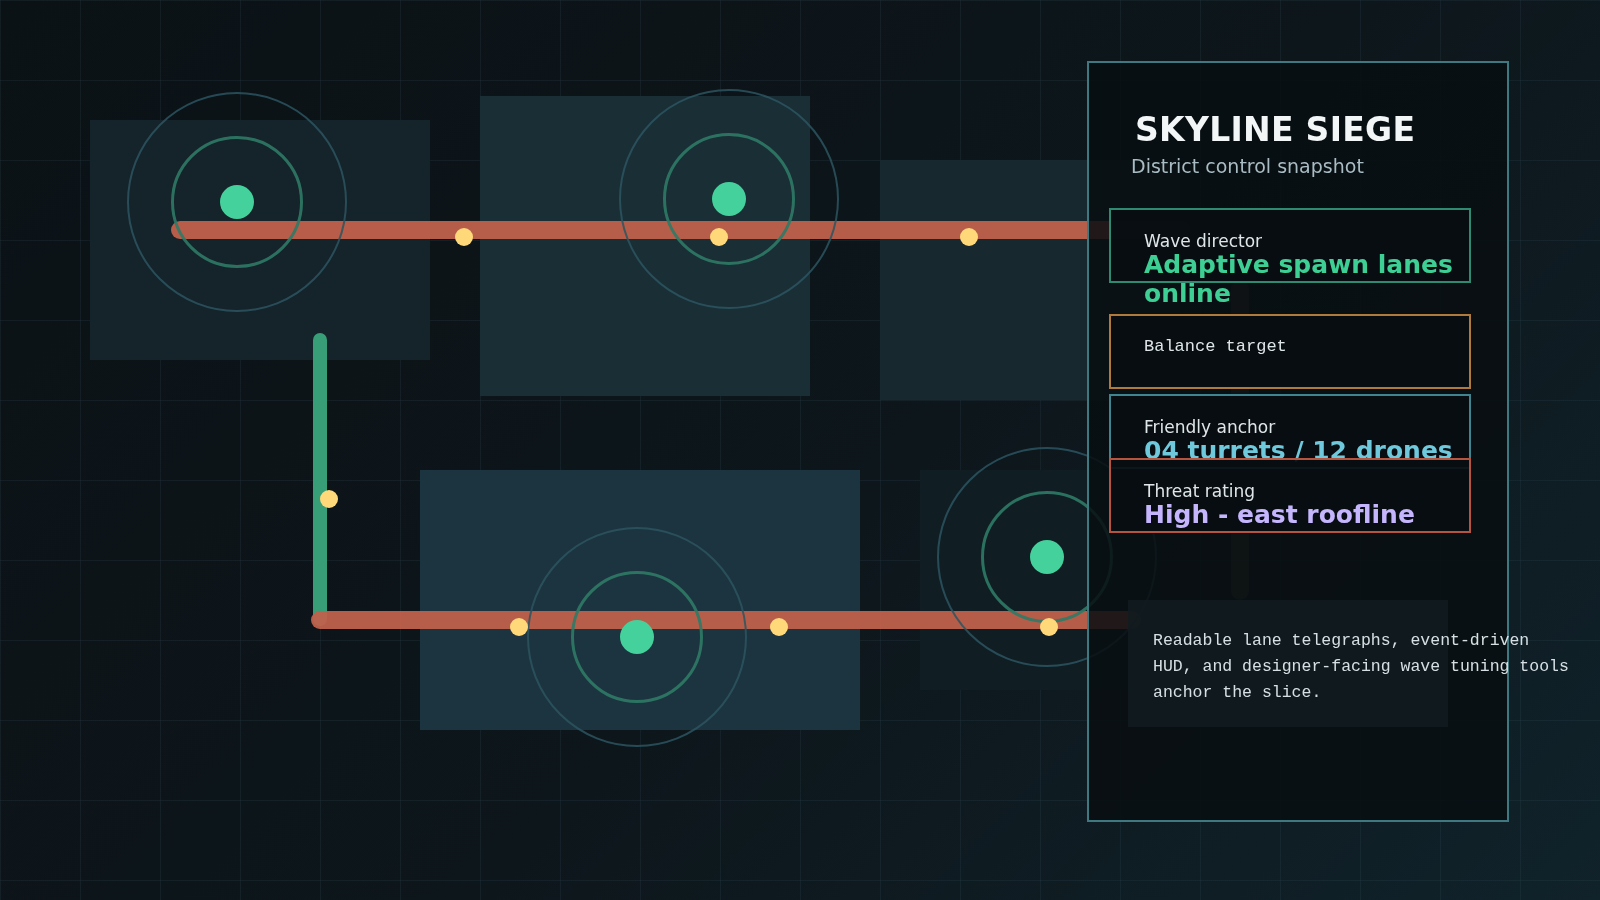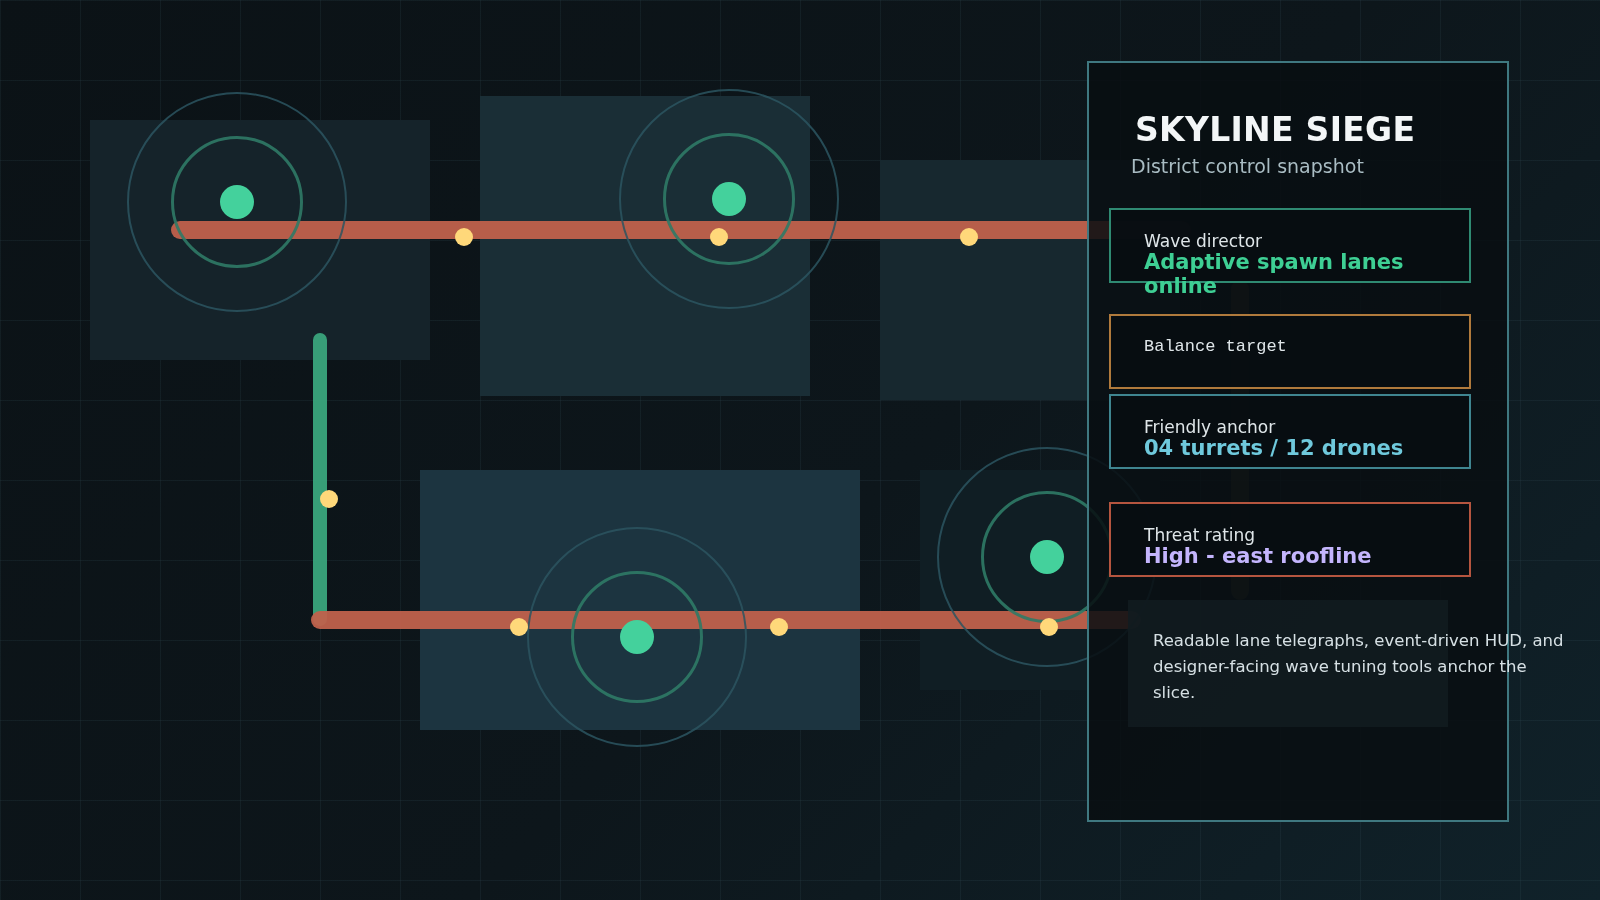--- a/index.html
+++ b/index.html
@@ -35,29 +35,29 @@
     font-size: 19px; color: #a9bcc3;
   }
   .card {
     position: absolute; left: 1109px; width: 362px; height: 75px;
     box-sizing: border-box; border: 2px solid; background: rgba(8,13,17,0.92);
   }
   .card-label {
     position: absolute; left: 33px; top: 21px; font-size: 17px; color: #dfe6e9;
   }
   .card-value {
-    position: absolute; left: 33px; top: 40px; font-size: 21px; font-weight: bold;
+    position: absolute; left: 33px; top: 40px; font-size: 25px; font-weight: bold;
   }
   .caption-box {
     position: absolute; left: 1128px; top: 600px; width: 320px; height: 127px;
     background: rgba(17,27,32,0.88);
   }
   .caption {
     position: absolute; left: 1153px; top: 628px; width: 420px;
-    font-size: 16.5px; line-height: 26px; color: #d6e0e4;
+    font-size: 16.5px; line-height: 26px; color: #d6e0e4; font-family: Liberation Mono, monospace;
   }
 </style>
 </head>
 <body>
 
 <div class="grid"></div>
 
 <div id="map">
     <div class="block" style="left: 90px; top: 120px; width: 340px; height: 240px; background: rgb(21, 35, 42);"></div>
     <div class="block" style="left: 480px; top: 96px; width: 330px; height: 300px; background: rgb(26, 46, 54);"></div>
@@ -97,19 +97,19 @@
   <div class="card-label">Wave director</div>
   <div class="card-value" style="color: rgb(62, 207, 148);">Adaptive spawn lanes online</div>
 </div>
 <div class="card" id="card1" style="top: 314px; border-color: rgb(176, 122, 60); font-family: Liberation Mono, monospace;">
   <div class="card-label">Balance target</div>
 </div>
 <div class="card" id="card2" style="top: 394px; border-color: rgb(63, 133, 144);">
   <div class="card-label">Friendly anchor</div>
   <div class="card-value" style="color: rgb(111, 201, 220);">04 turrets / 12 drones</div>
 </div>
-<div class="card" id="card3" style="top: 502px; border-color: rgb(181, 85, 63);">
+<div class="card" id="card3" style="top: 458px; border-color: rgb(181, 85, 63);">
   <div class="card-label">Threat rating</div>
   <div class="card-value" style="color: #c4b5fd;">High - east roofline</div>
 </div>
 
 <div class="caption-box"></div>
 <div class="caption">Readable lane telegraphs, event-driven HUD, and designer-facing wave tuning tools anchor the slice.</div>
 
 </body></html>

